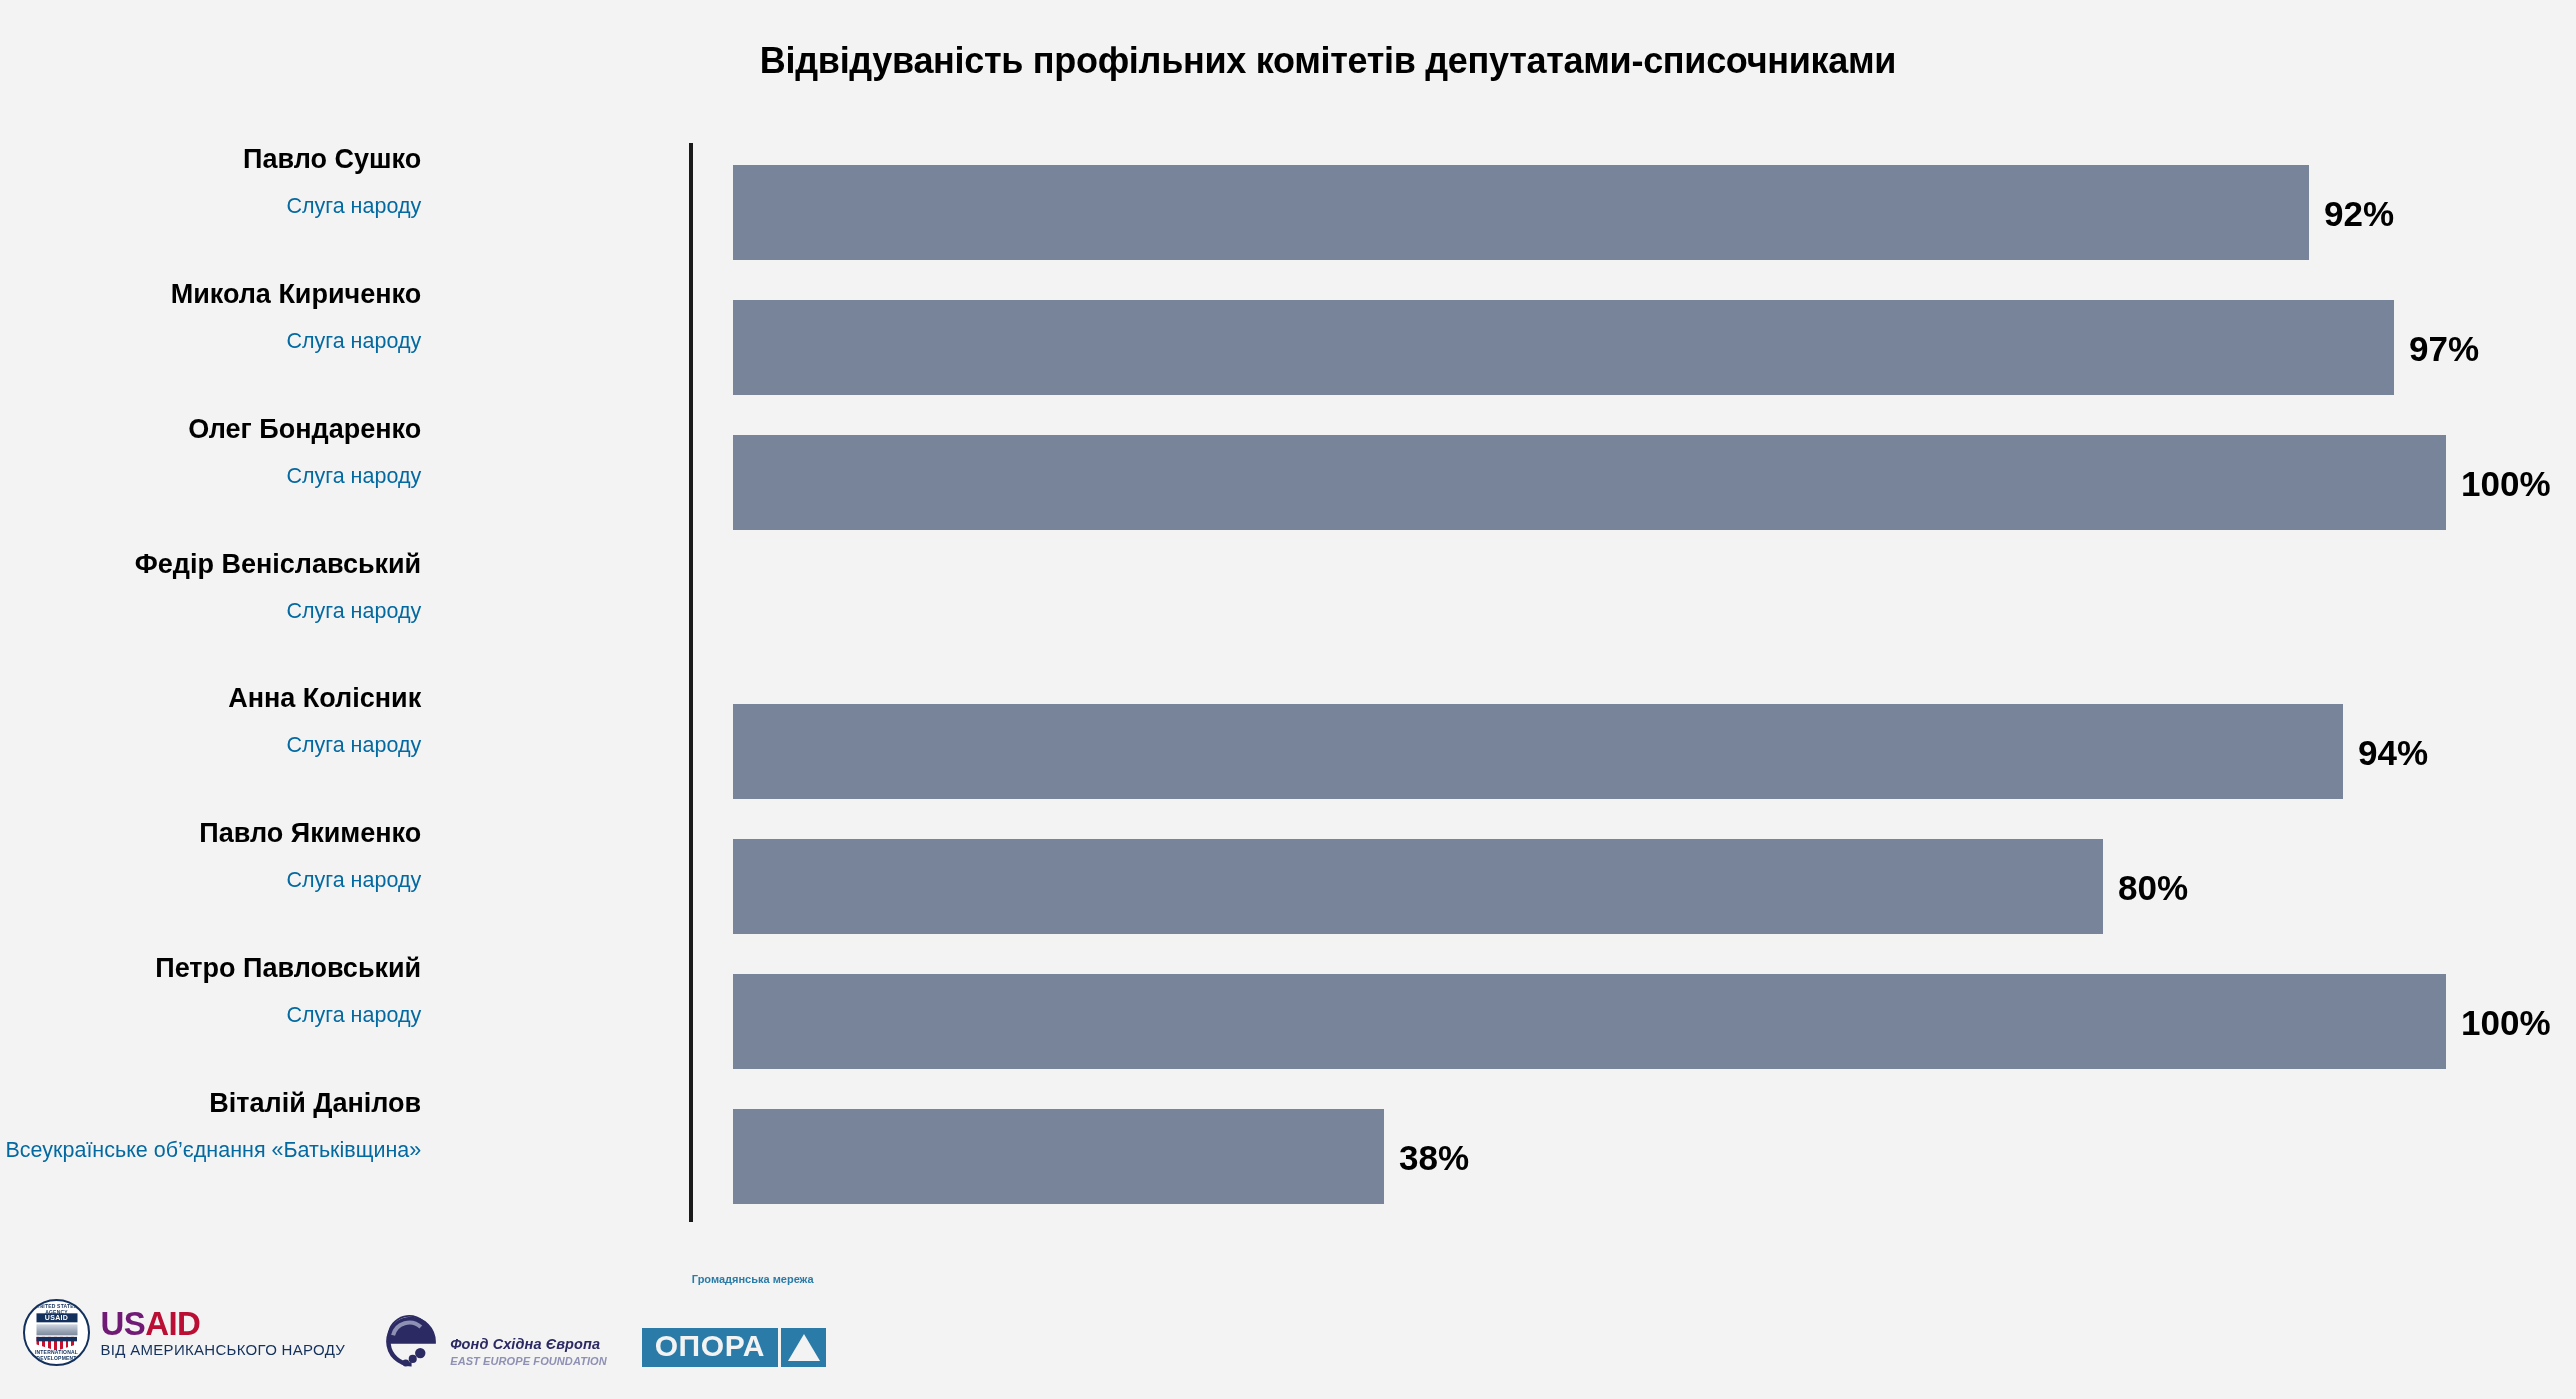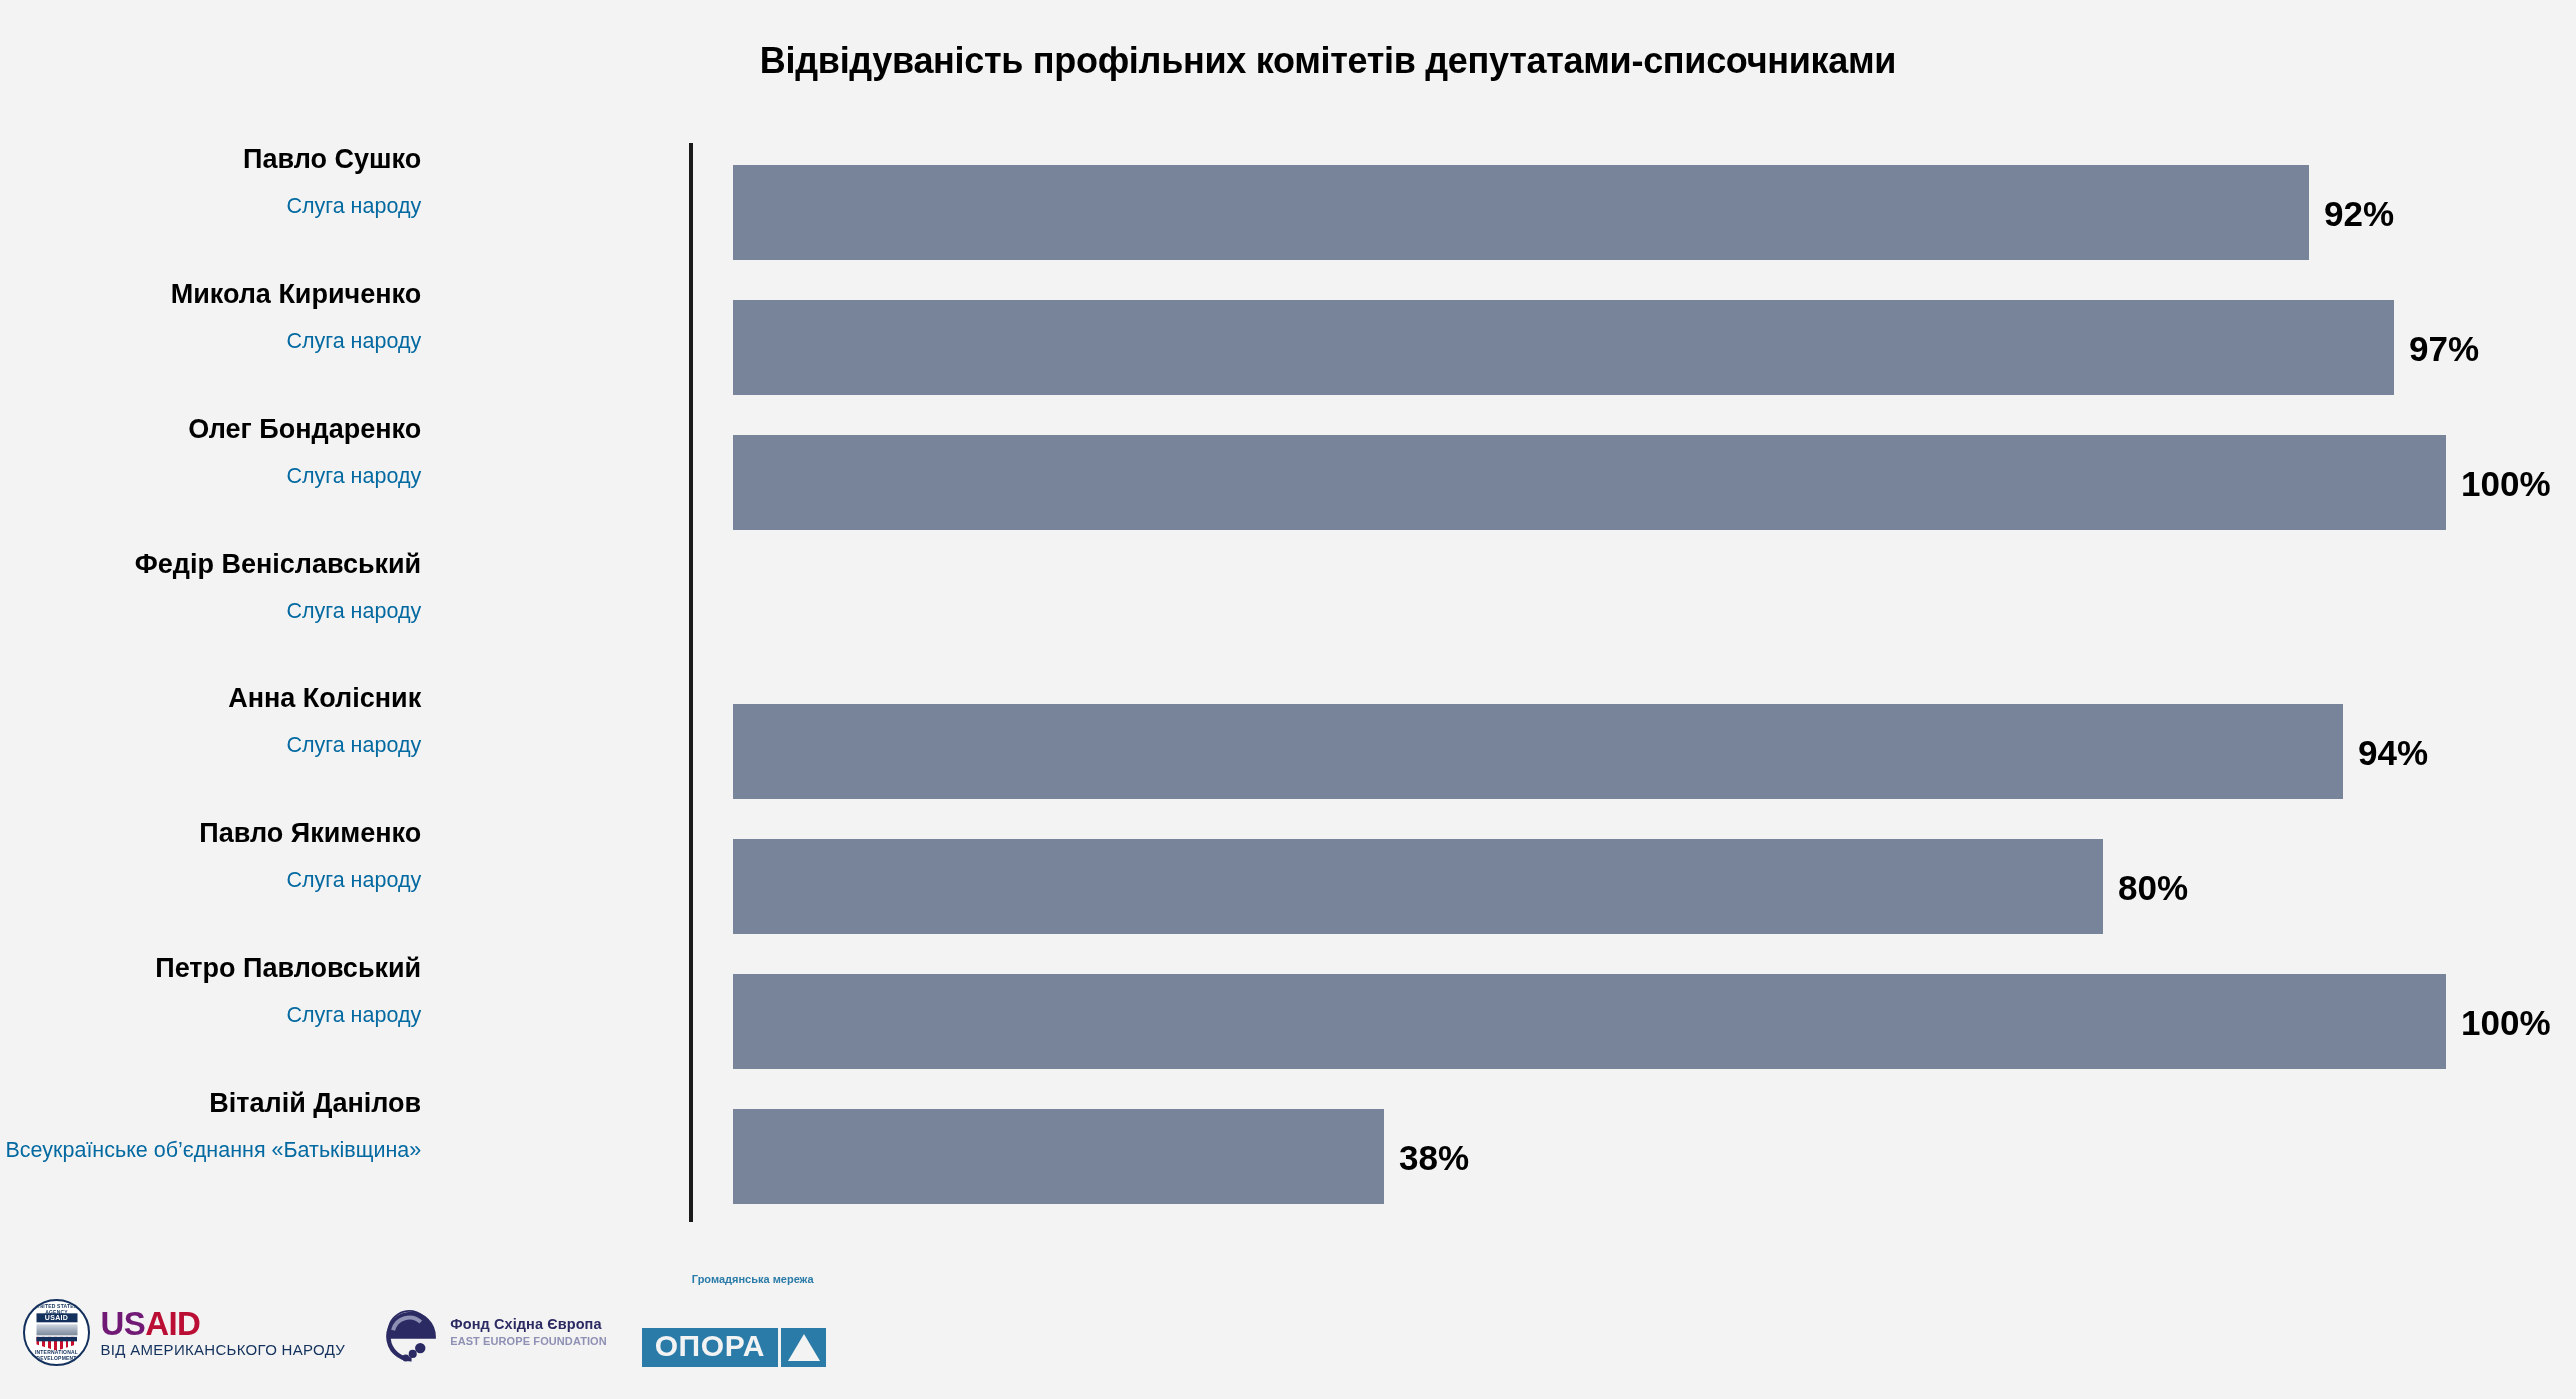--- a/index.html
+++ b/index.html
@@ -220,23 +220,24 @@
     font-size: 15px;
     font-weight: normal;
     color: #13315c;
     letter-spacing: 0.3px;
     margin-top: 2.9px;
   }
 
   
   .logo-eef {
     display: flex;
-    align-items: center;
+    align-items: flex-end;
     gap: 8.1px;
     height: 70px;
+    font-style: italic;
   }
   .eef-mark {
     position: relative;
     width: 62px;
     height: 59px;
     flex: 0 0 auto;
   }
   .eef-word { line-height: 1; }
   .eef-word .e-main {
     font-size: 14.5px;

